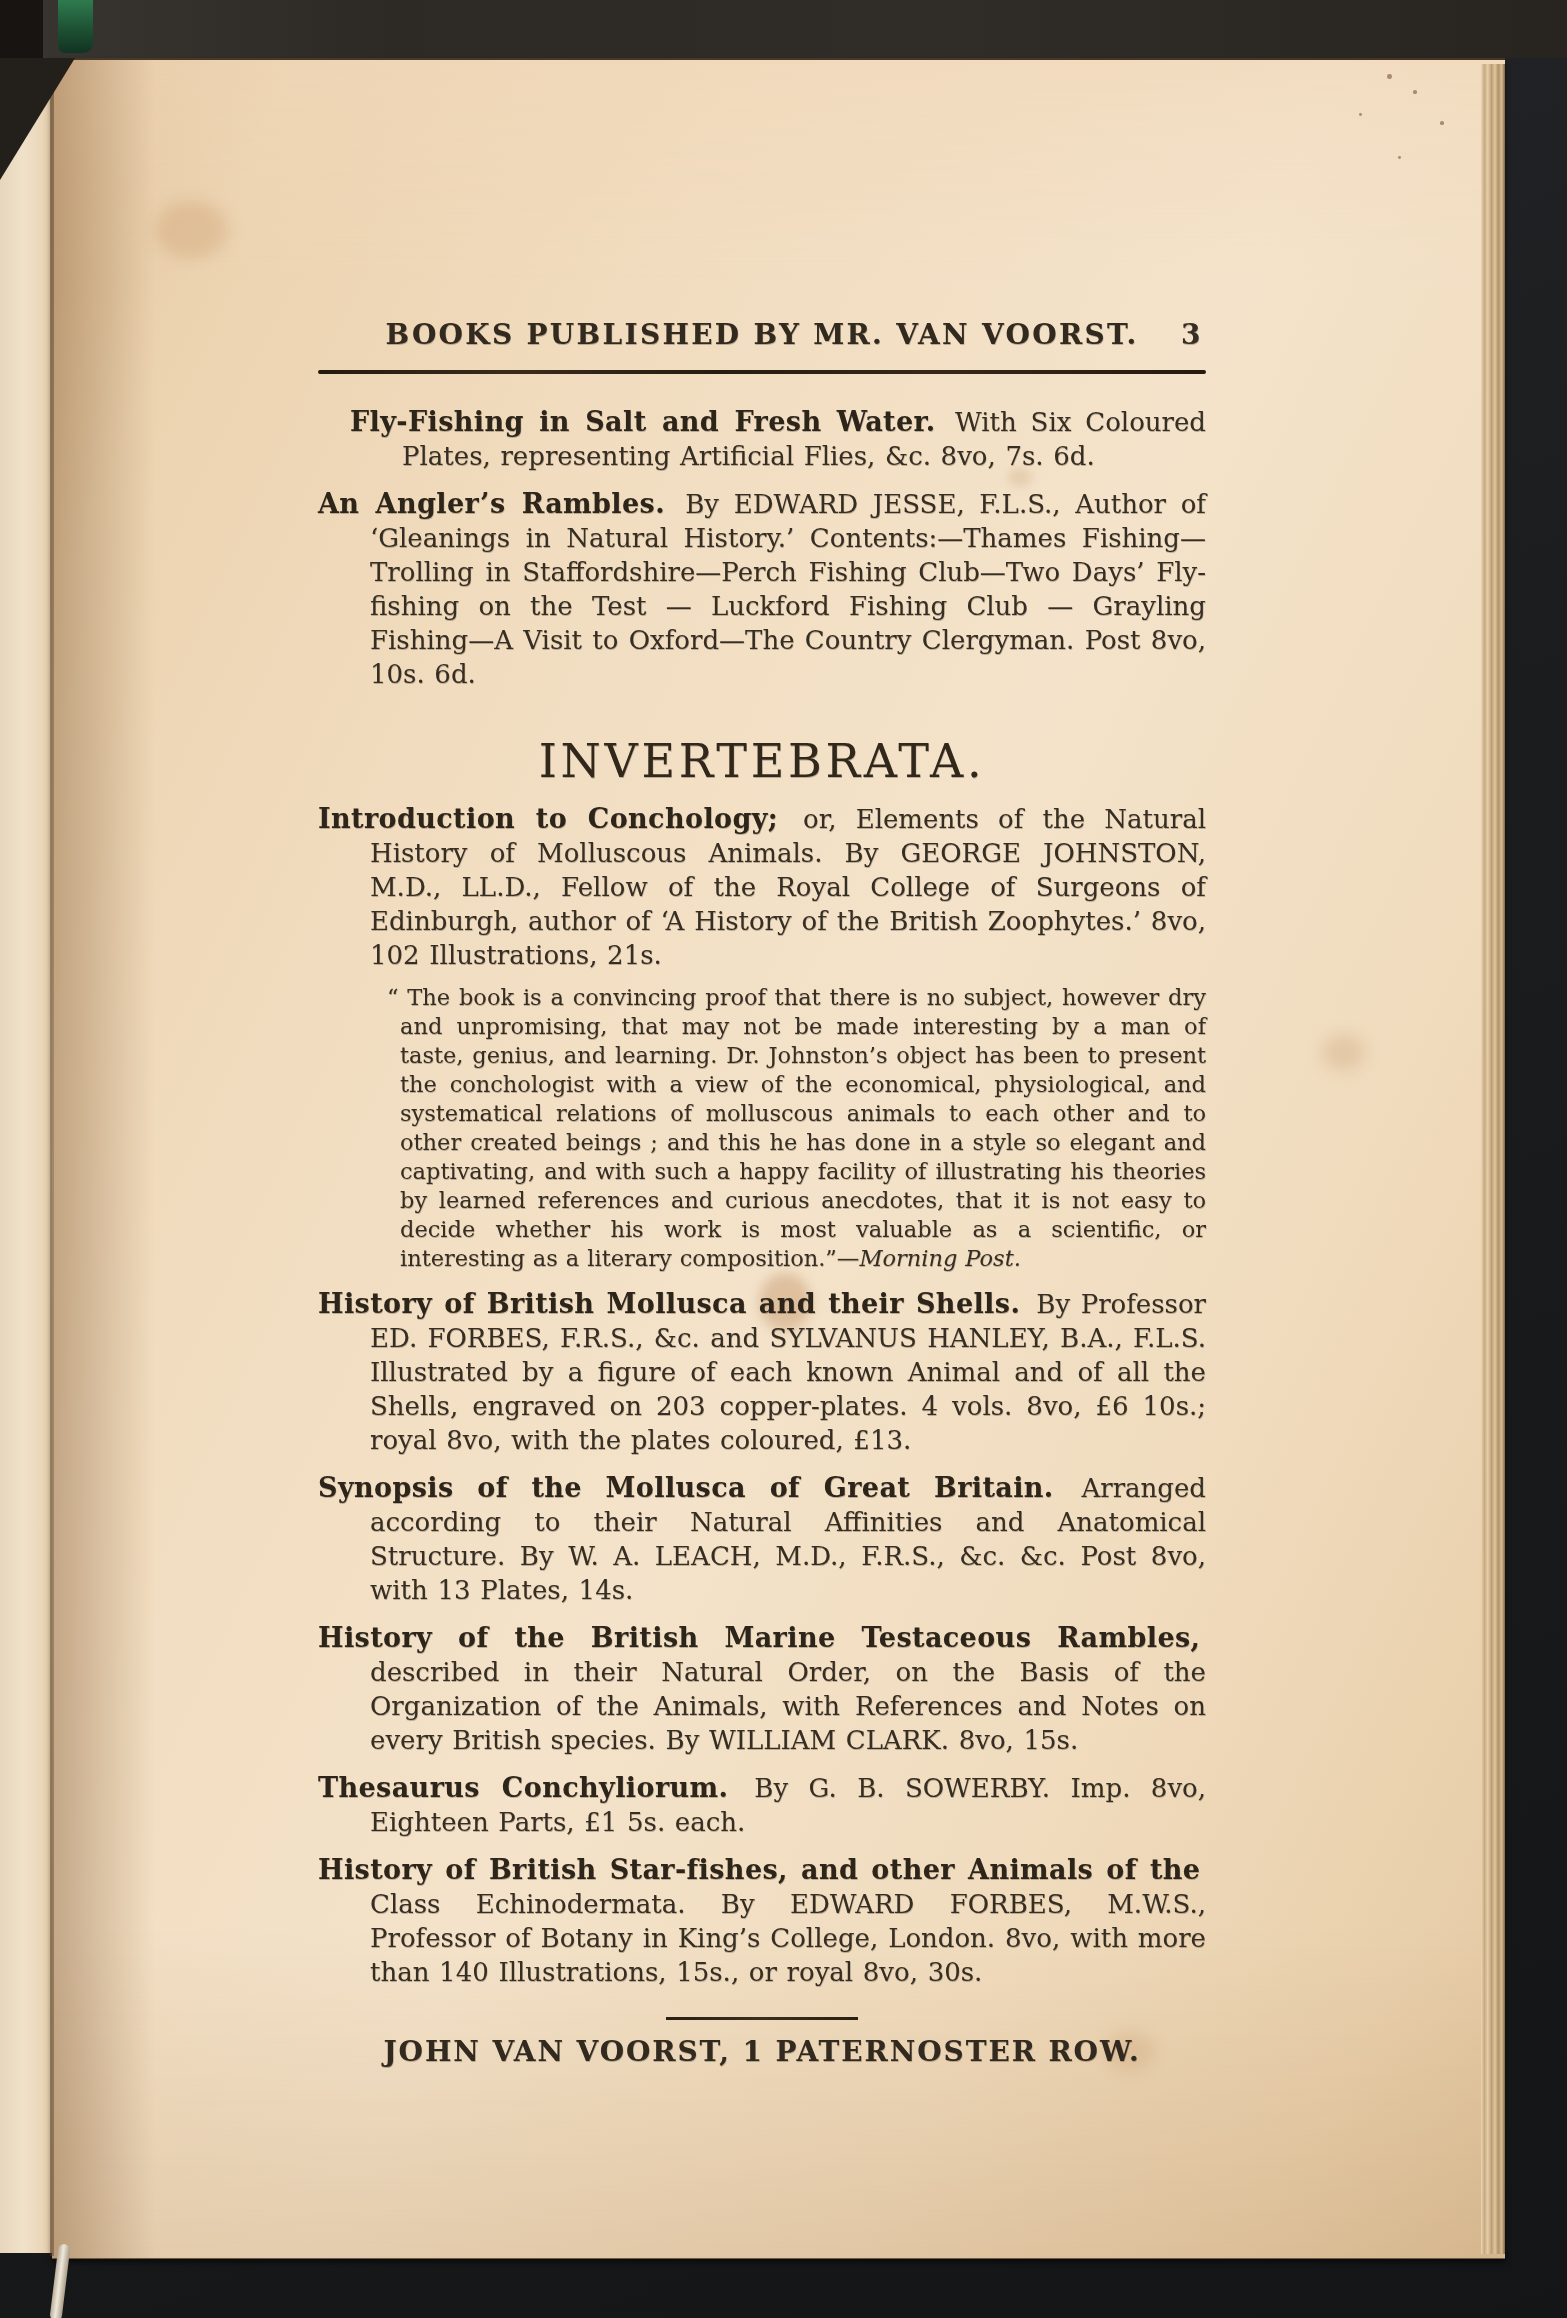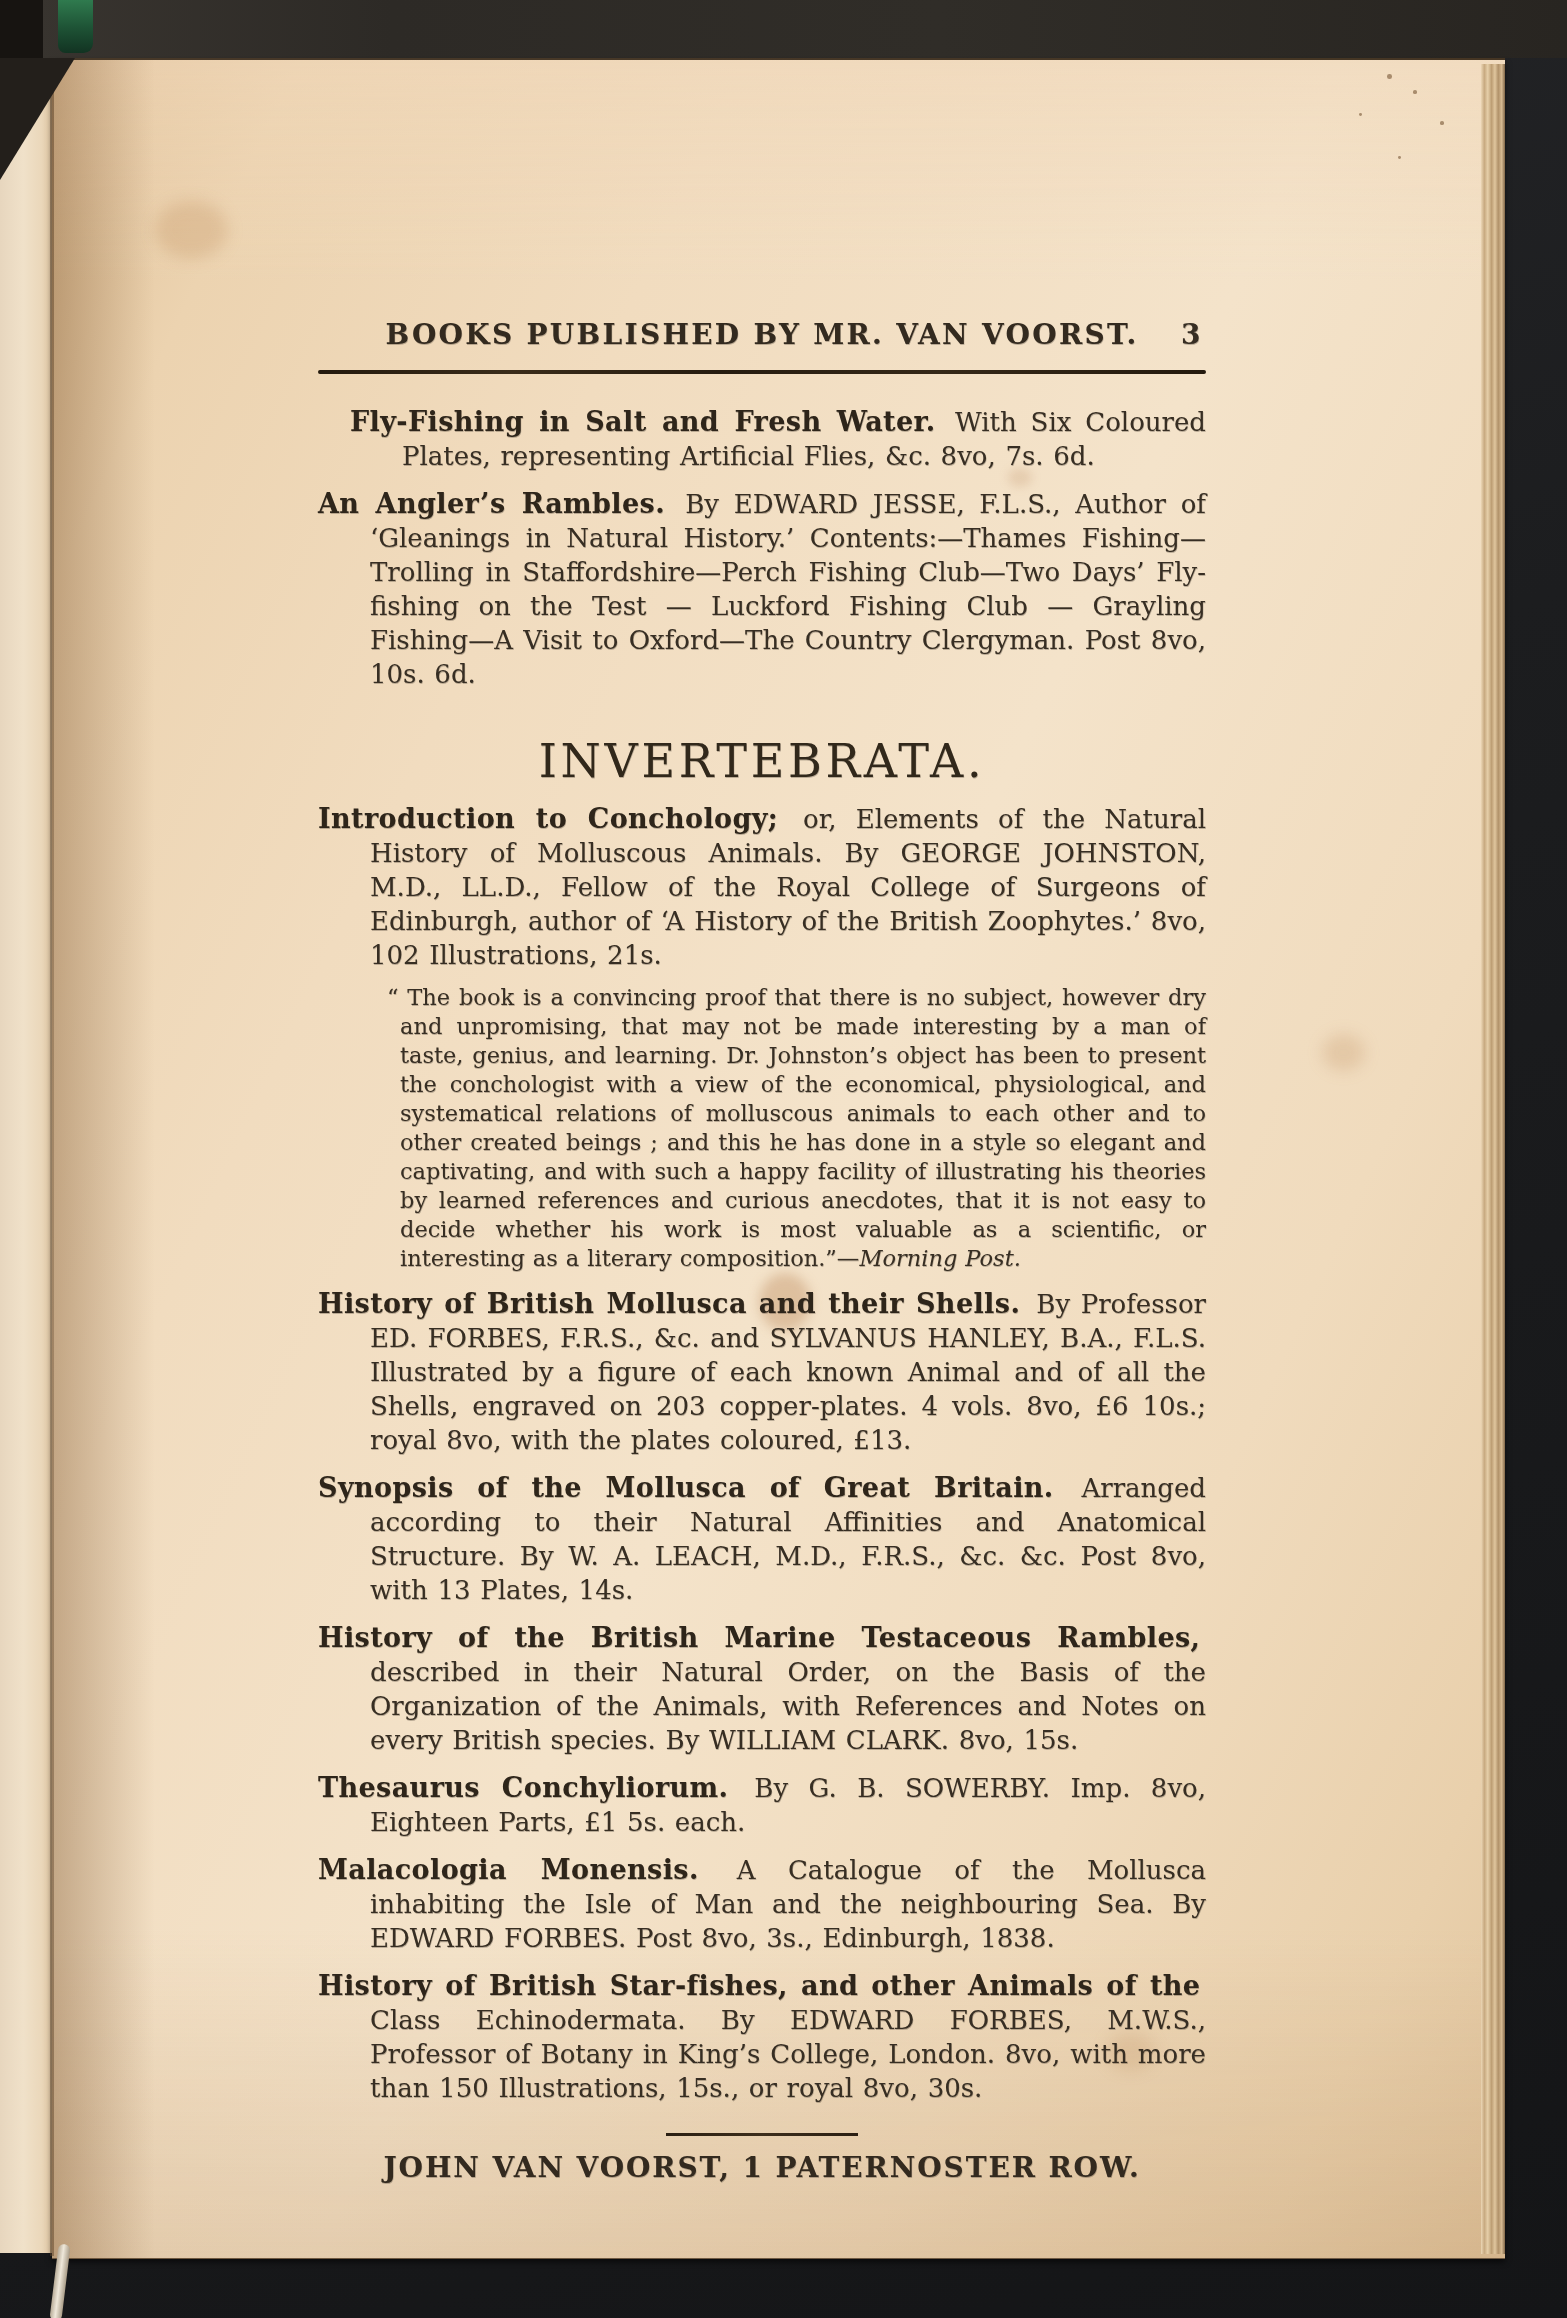--- a/index.html
+++ b/index.html
@@ -124,23 +124,22 @@
       <p class="quote"><span>“ The book is a convincing proof that there is no subject, however dry and unpromising, that may not be made interesting by a man of taste, genius, and learning.  Dr. Johnston’s object has been to present the conchologist with a view of the economical, physiological, and systematical relations of molluscous animals to each other and to other created beings ; and this he has done in a style so elegant and captivating, and with such a happy facility of illustrating his theories by learned references and curious anecdotes, that it is not easy to decide whether his work is most valuable as a scientific, or interesting as a literary composition.”—</span><i class="src">Morning Post.</i></p>
 
       <p class="entry"><b>History of British Mollusca and their Shells.</b> <span>By Professor ED. FORBES, F.R.S., &amp;c. and SYLVANUS HANLEY, B.A., F.L.S.  Illustrated by a figure of each known Animal and of all the Shells, engraved on 203 copper-plates.  4 vols. 8vo, £6 10s.; royal 8vo, with the plates coloured, £13.</span></p>
 
       <p class="entry"><b>Synopsis of the Mollusca of Great Britain.</b> <span>Arranged according to their Natural Affinities and Anatomical Structure.  By W. A. LEACH, M.D., F.R.S., &amp;c. &amp;c.  Post 8vo, with 13 Plates, 14s.</span></p>
 
       <p class="entry"><b>History of the British Marine Testaceous Rambles,</b> <span>described in their Natural Order, on the Basis of the Organization of the Animals, with References and Notes on every British species.  By WILLIAM CLARK.  8vo, 15s.</span></p>
 
       <p class="entry"><b>Thesaurus Conchyliorum.</b> <span>By G. B. SOWERBY.  Imp. 8vo, Eighteen Parts, £1 5s. each.</span></p>
 
-      <p class="entry"><b>Malacologia Monensis.</b> <span>A Catalogue of the Mollusca inhabiting the Isle of Man and the neighbouring Sea.  By EDWARD FORBES.  Post 8vo, 3s., Edinburgh, 1838.</span></p>
 
-      <p class="entry"><b>History of British Star-fishes, and other Animals of the</b> <span>Class Echinodermata.  By EDWARD FORBES, M.W.S., Professor of Botany in King’s College, London.  8vo, with more than 150 Illustrations, 15s., or royal 8vo, 30s.</span></p>
+      <p class="entry"><b>History of British Star-fishes, and other Animals of the</b> <span>Class Echinodermata.  By EDWARD FORBES, M.W.S., Professor of Botany in King’s College, London.  8vo, with more than 140 Illustrations, 15s., or royal 8vo, 30s.</span></p>
 
       <div class="footer-rule"></div>
       <div class="imprint">JOHN VAN VOORST, 1 PATERNOSTER ROW.</div>
 
     </div>
   </div>
 
   <div class="crease"></div>
   <div class="wedge"></div>
   <div class="thread"></div>

